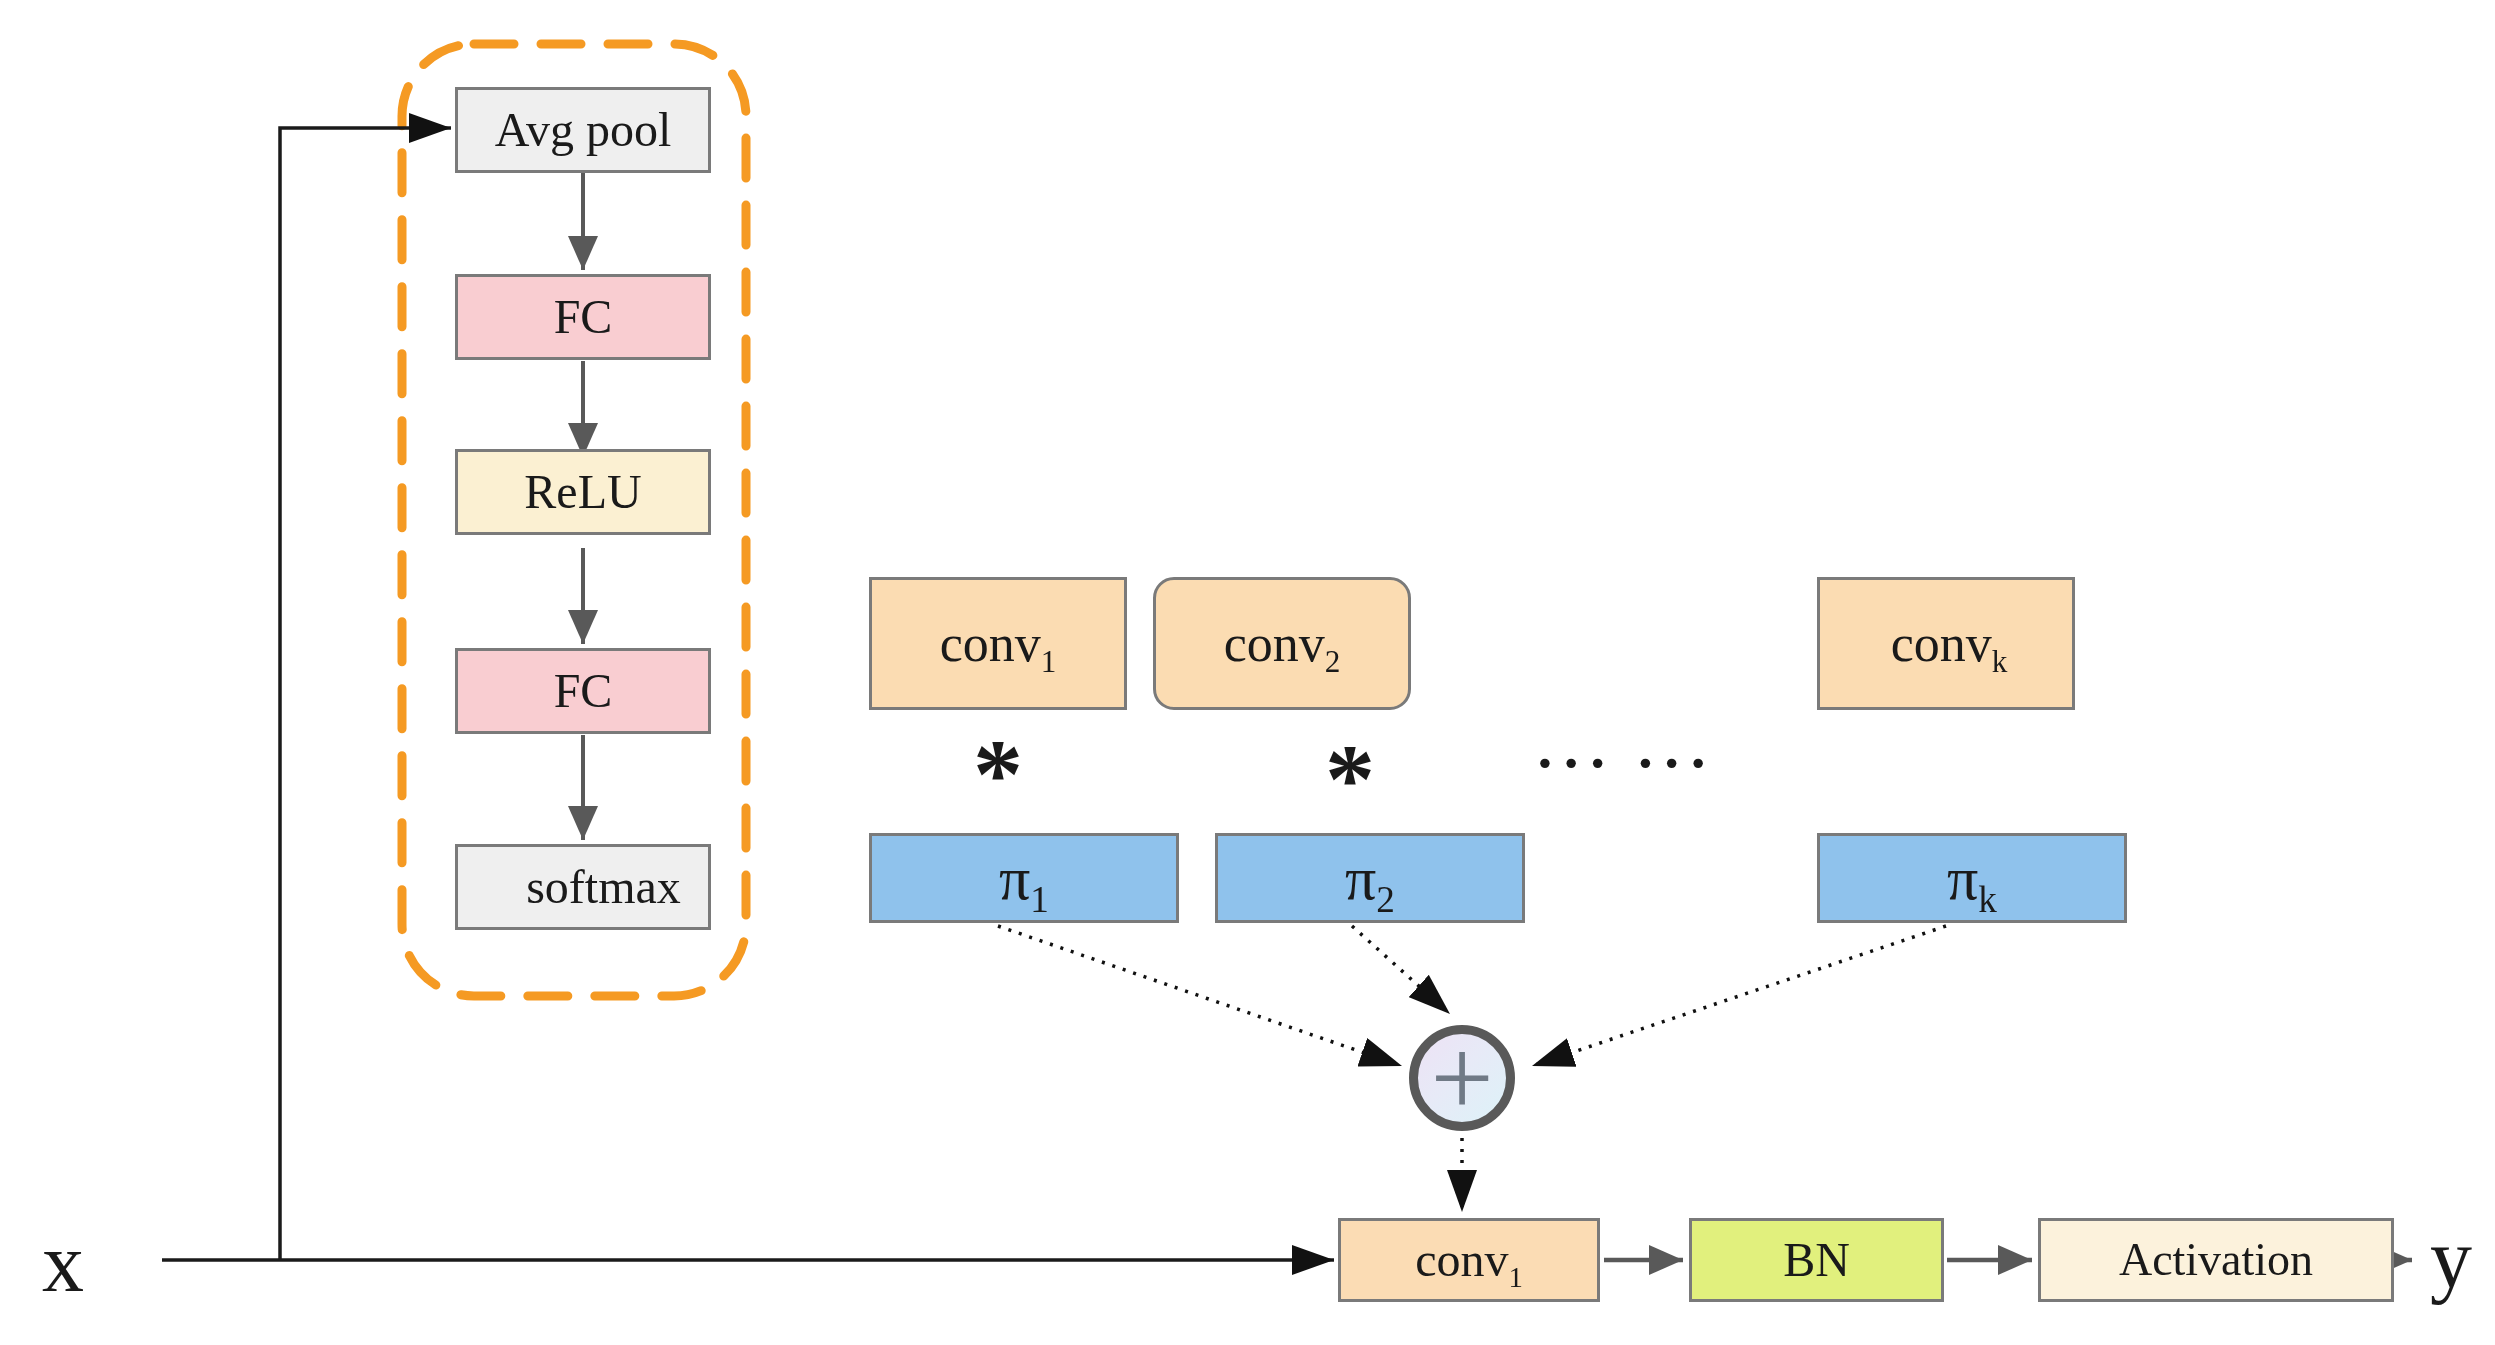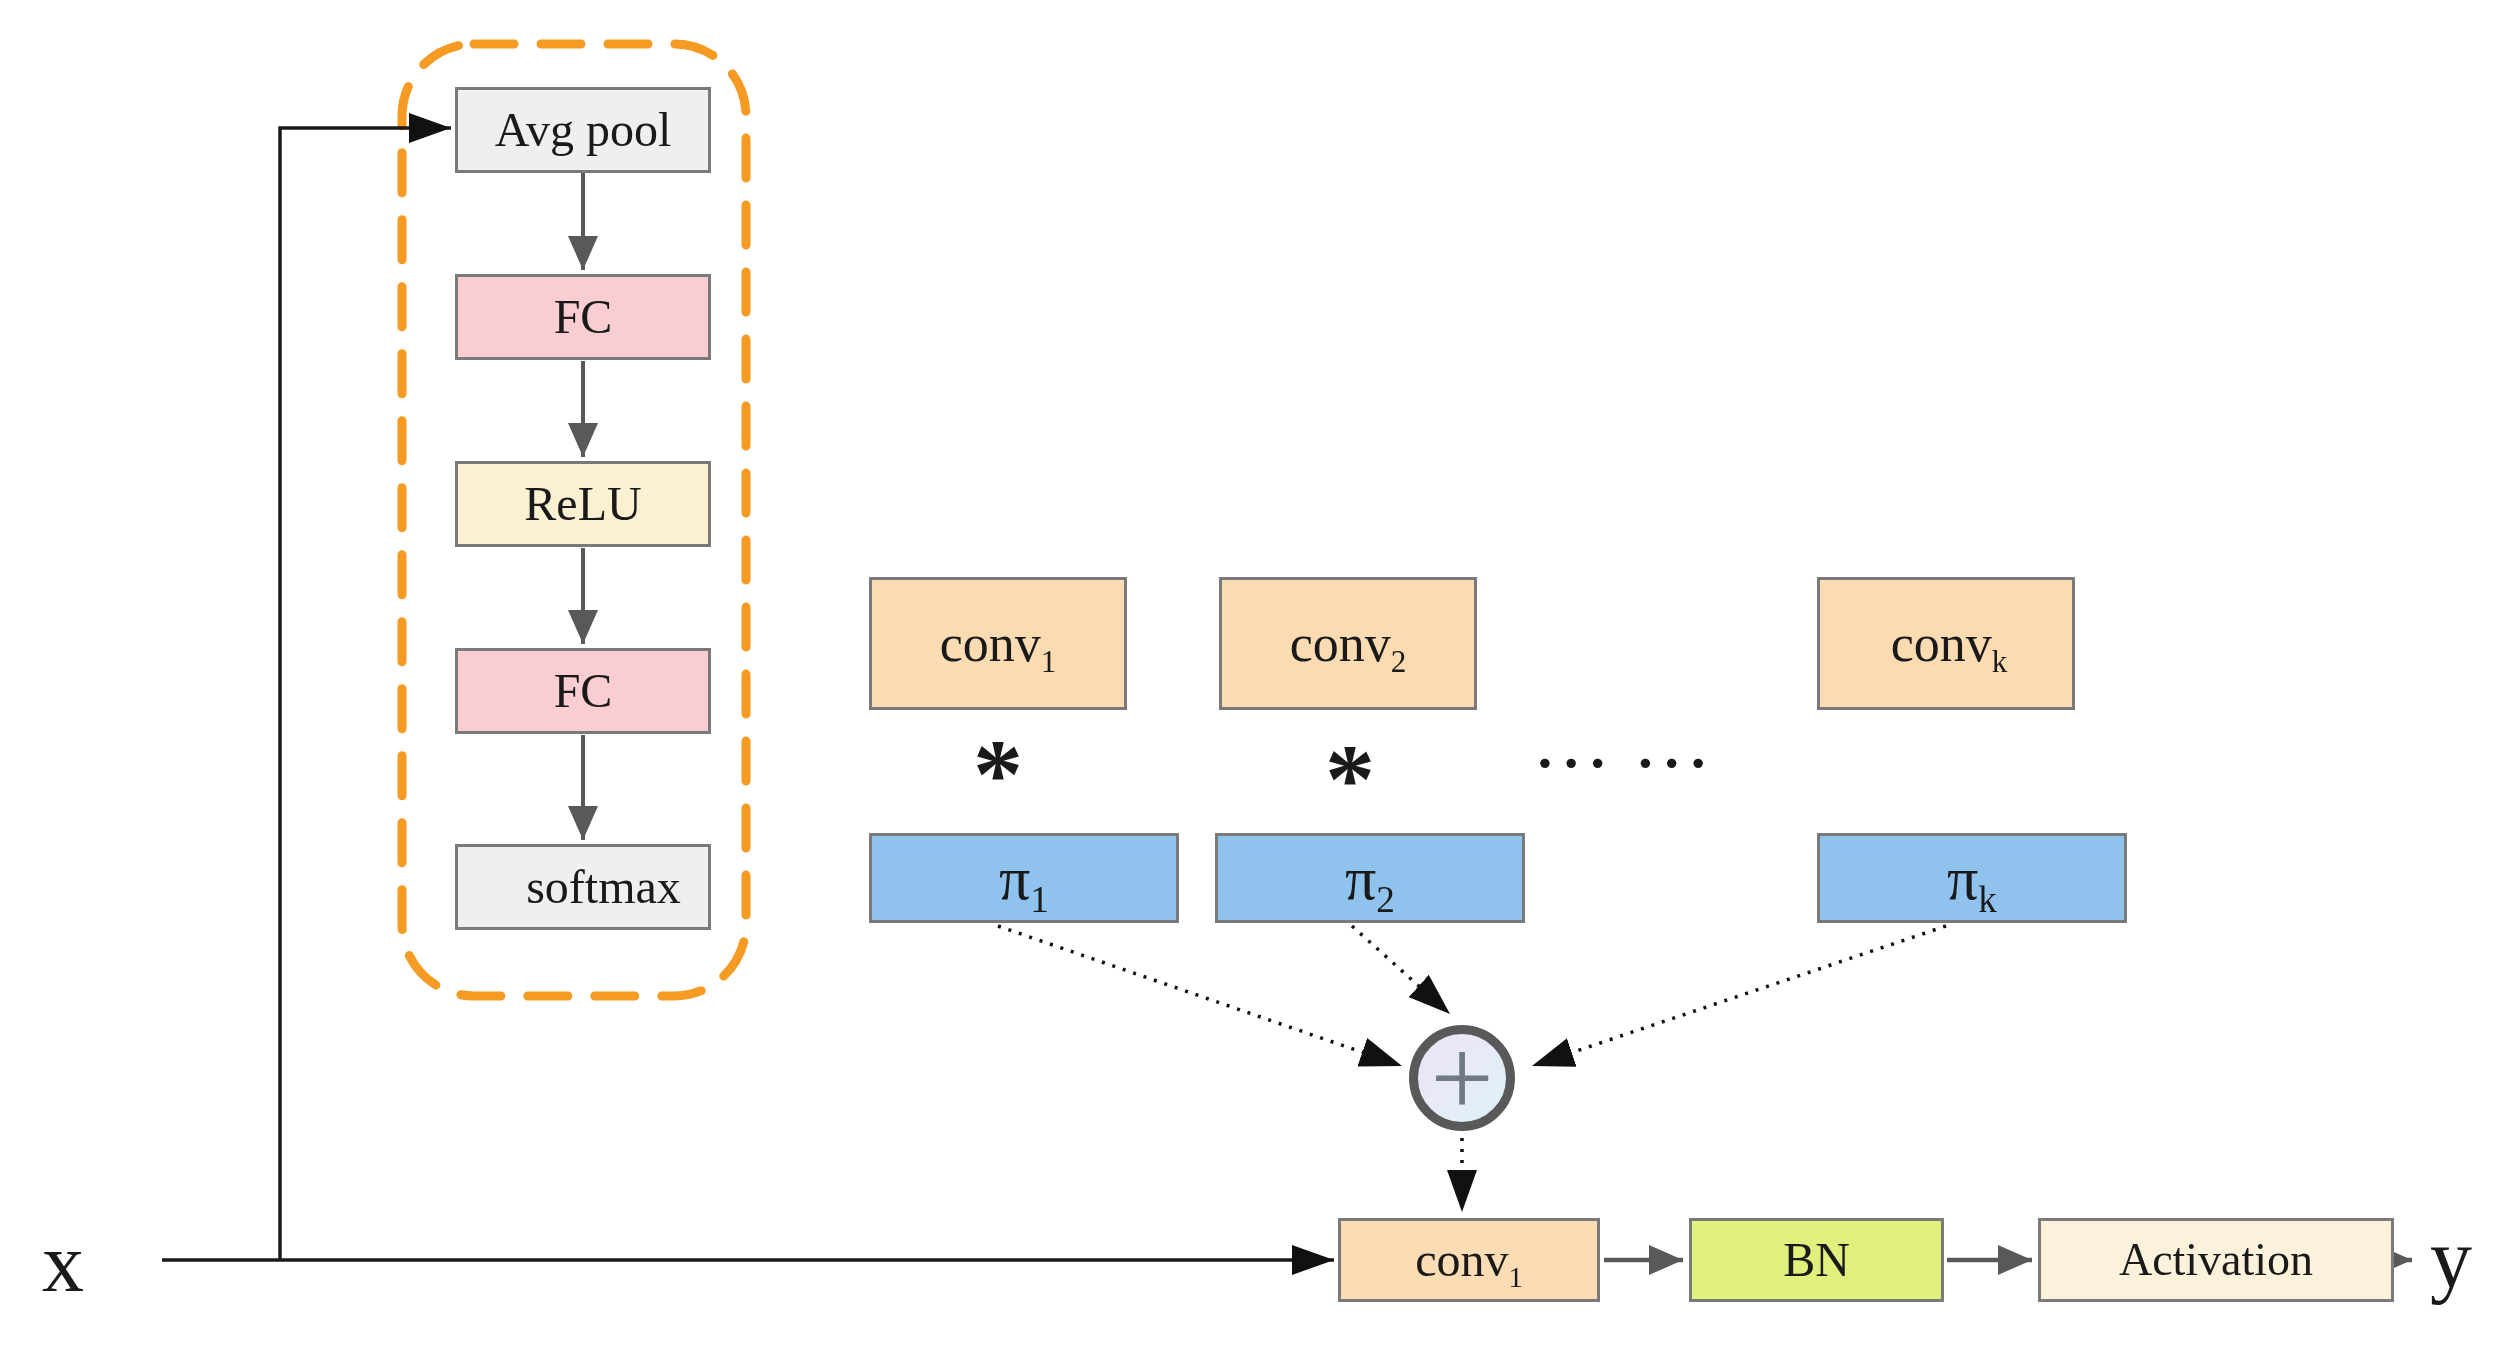--- a/index.html
+++ b/index.html
@@ -110,34 +110,34 @@
     <path d="M1947,1260 H2032" fill="none" stroke="#595959" stroke-width="4.5" marker-end="url(#ah-gray)"></path>
     <path d="M2337,1260 H2412" fill="none" stroke="#595959" stroke-width="4.5" marker-end="url(#ah-gray)"></path>
   </svg>
 
   <div class="box branch-box neutral-bg" style="left:455px; top:87px;">
     <span>Avg pool</span>
   </div>
   <div class="box branch-box fc-bg" style="left:455px; top:274px;">
     <span>FC</span>
   </div>
-  <div class="box branch-box relu-bg" style="left:455px; top:461px;">
+  <div class="box branch-box relu-bg" style="left:455px; top:449px;">
     <span>ReLU</span>
   </div>
   <div class="box branch-box fc-bg" style="left:455px; top:648px;">
     <span>FC</span>
   </div>
   <div class="box branch-box neutral-bg" style="left:455px; top:844px;padding-left:41px;">
     <span>softmax</span>
   </div>
 
   <div class="box conv-box" style="left:869px; top:577px;">
     <span><span>conv</span><sub>1</sub></span>
   </div>
-  <div class="box conv-box" style="left:1219px; top:577px;">
+  <div class="box conv-box" style="left:1153px; top:577px;border-radius:21px;">
     <span><span>conv</span><sub>2</sub></span>
   </div>
   <div class="box conv-box" style="left:1817px; top:577px;padding-left:6px;">
     <span><span>conv</span><sub>k</sub></span>
   </div>
 
   <div class="op-star" style="left:948px; top:718px;">*</div>
   <div class="op-star" style="left:1300px; top:723px;">*</div>
   <div class="op-dots">··· ···</div>
 

